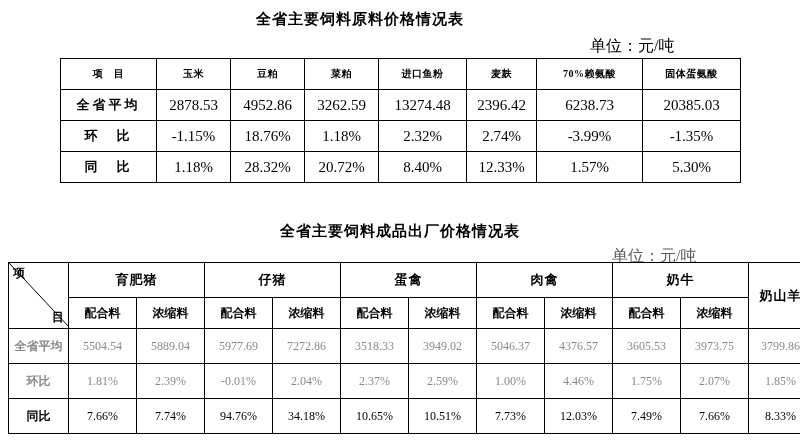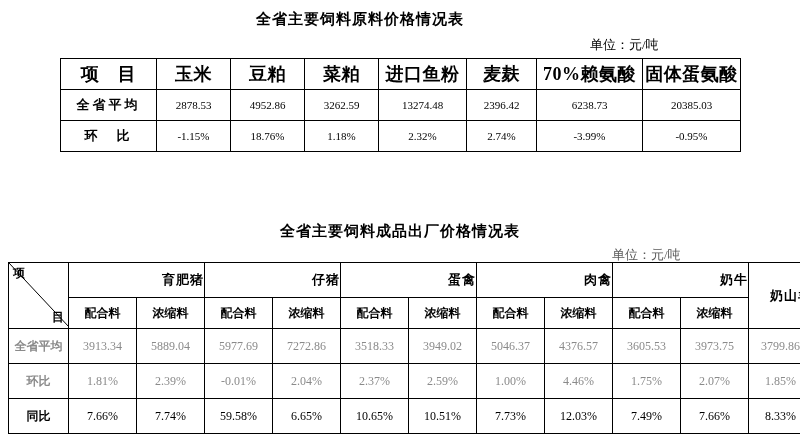--- a/index.html
+++ b/index.html
@@ -27,21 +27,21 @@
     font-weight: bold;
     font-size: 15px;
     letter-spacing: 1px;
   }
   #title1 { position: absolute; left: 0; top: 10px; width: 720px; }
   #title2 { position: absolute; left: 0; top: 222px; width: 800px; }
 
   
   .unit {
     position: absolute;
-    font-size: 13px;
+    font-size: 16px;
     font-family: "Liberation Serif", "DejaVu Serif", serif;
   }
   #unit1 { left: 590px; top: 36px; }
   #unit2 { left: 612px; top: 246px; color: #5a5a5a; }
 
   
   #table1-wrap {
     position: absolute;
     left: 60px;
     top: 58px;
@@ -56,25 +56,25 @@
     text-align: center;
     vertical-align: middle;
     font-weight: normal;
     padding: 0;
   }
   #table1 {
     width: 680px;
   }
   #table1 td {
     height: 30px;
-    font-size: 11px;
+    font-size: 15px;
   }
   #table1 tr.hdr td {
     font-weight: bold;
-    font-size: 18px;
+    font-size: 10px;
     letter-spacing: 0.5px;
     margin-top: 28px;
   }
   #table1 td.rowhdr {
     font-weight: bold;
     font-size: 13px;
     letter-spacing: 3px;
   }
 
   
@@ -89,21 +89,20 @@
   }
   #table2 td {
     height: 26px;
     font-size: 12px;
   }
   #table2 td.grp {
     font-weight: bold;
     font-size: 13px;
     height: 34px;
     letter-spacing: 1px;
-    text-align: right;
   }
   #table2 td.sub {
     font-weight: bold;
     font-size: 12px;
     height: 30px;
   }
   #table2 td.rowlbl {
     font-weight: bold;
     font-size: 12px;
   }
@@ -180,21 +179,31 @@
           <td>20385.03</td>
         </tr>
         <tr>
           <td class="rowhdr">环　比</td>
           <td>-1.15%</td>
           <td>18.76%</td>
           <td>1.18%</td>
           <td>2.32%</td>
           <td>2.74%</td>
           <td>-3.99%</td>
-          <td>-0.95%</td>
+          <td>-1.35%</td>
+        </tr>
+        <tr>
+          <td class="rowhdr">同　比</td>
+          <td>1.18%</td>
+          <td>28.32%</td>
+          <td>20.72%</td>
+          <td>8.40%</td>
+          <td>12.33%</td>
+          <td>1.57%</td>
+          <td>5.30%</td>
         </tr>
       </tbody>
     </table>
   </div>
 
   <div class="title" id="title2">全省主要饲料成品出厂价格情况表</div>
 
   <div class="unit" id="unit2">单位：元/吨</div>
 
   <div id="table2-wrap">
@@ -239,21 +248,21 @@
           <td class="sub">配合料</td>
           <td class="sub">浓缩料</td>
           <td class="sub">配合料</td>
           <td class="sub">浓缩料</td>
           <td class="sub">配合料</td>
           <td class="sub">浓缩料</td>
         </tr>
 
         <tr class="fadedrow">
           <td class="rowlbl val">全省平均</td>
-          <td class="val">3913.34</td>
+          <td class="val">5504.54</td>
           <td class="val">5889.04</td>
           <td class="val">5977.69</td>
           <td class="val">7272.86</td>
           <td class="val">3518.33</td>
           <td class="val">3949.02</td>
           <td class="val">5046.37</td>
           <td class="val">4376.57</td>
           <td class="val">3605.53</td>
           <td class="val">3973.75</td>
           <td class="val">3799.86</td>
@@ -271,22 +280,22 @@
           <td class="val">4.46%</td>
           <td class="val">1.75%</td>
           <td class="val">2.07%</td>
           <td class="val">1.85%</td>
         </tr>
 
         <tr>
           <td class="rowlbl val">同比</td>
           <td class="val">7.66%</td>
           <td class="val">7.74%</td>
-          <td class="val">59.58%</td>
-          <td class="val">6.65%</td>
+          <td class="val">94.76%</td>
+          <td class="val">34.18%</td>
           <td class="val">10.65%</td>
           <td class="val">10.51%</td>
           <td class="val">7.73%</td>
           <td class="val">12.03%</td>
           <td class="val">7.49%</td>
           <td class="val">7.66%</td>
           <td class="val">8.33%</td>
         </tr>
       </tbody>
     </table>

